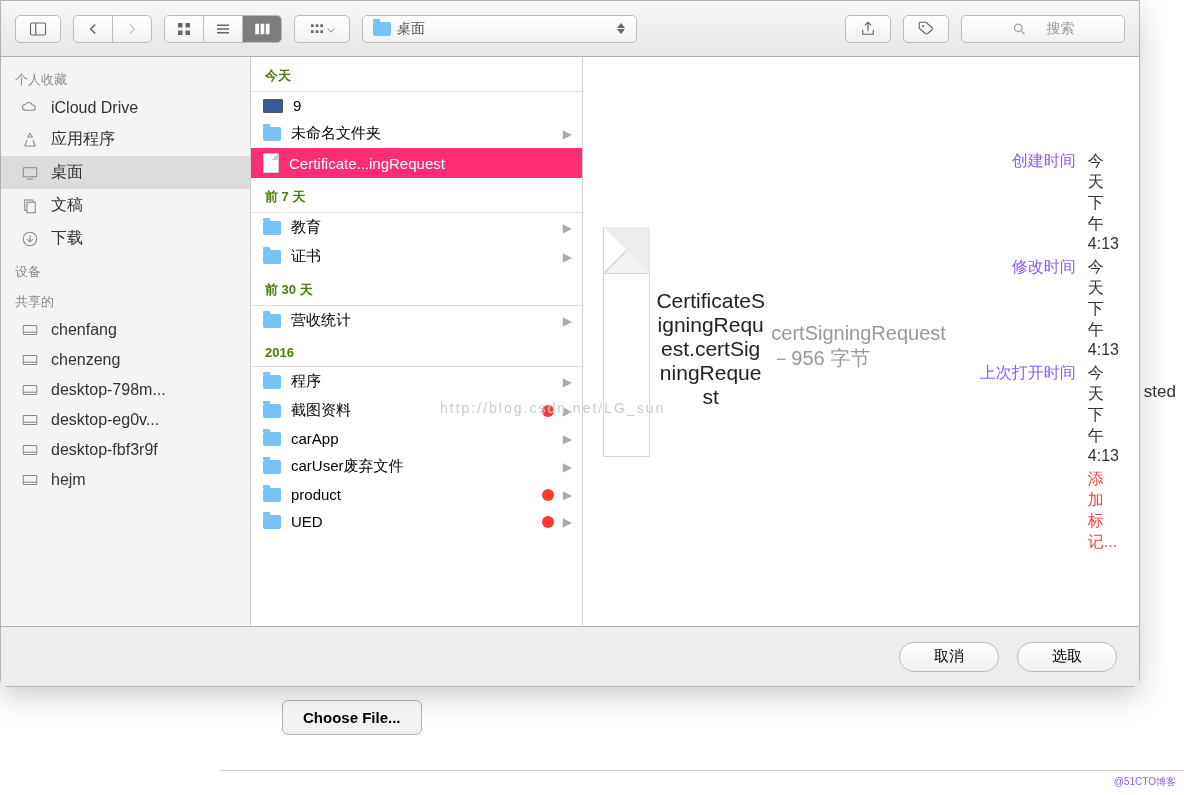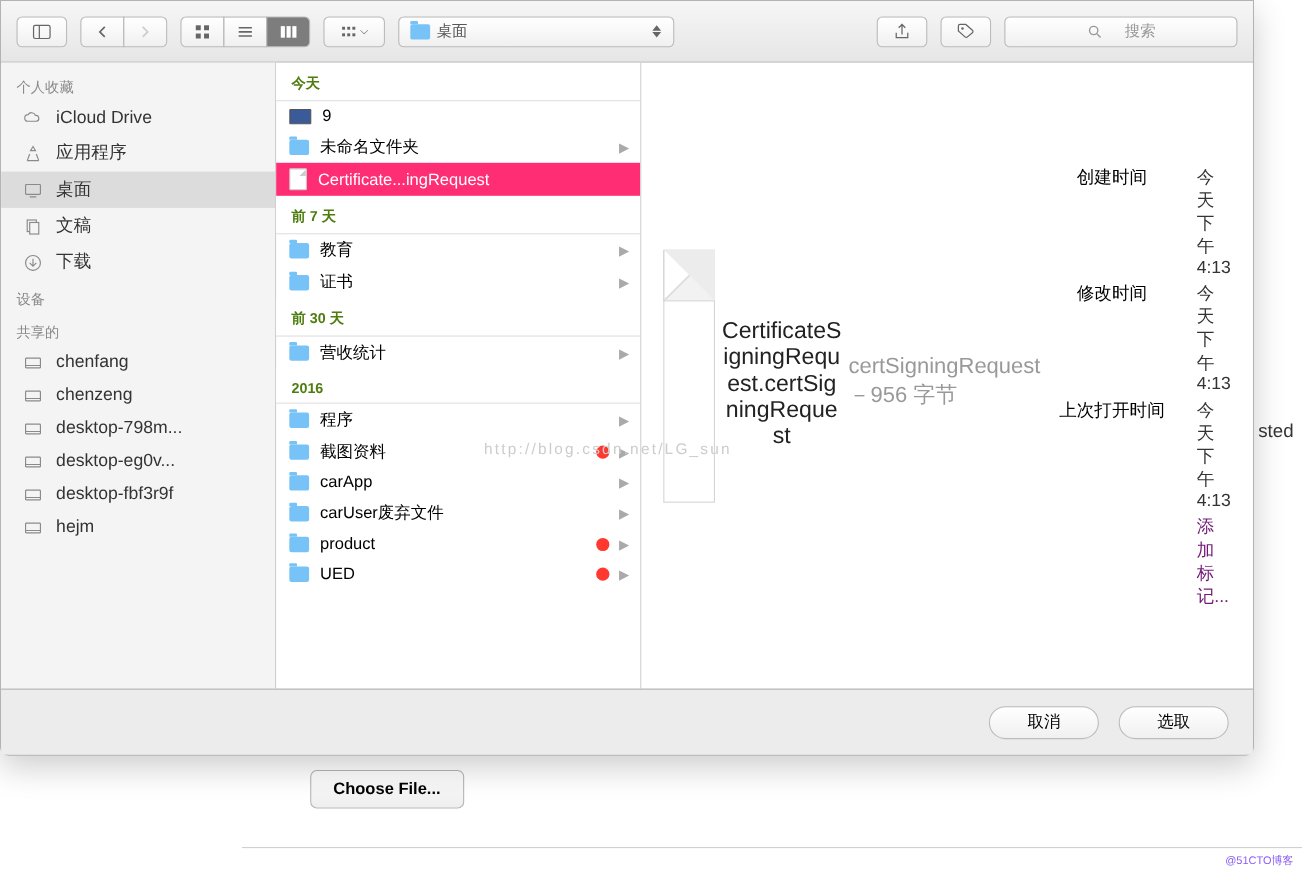--- a/index.html
+++ b/index.html
@@ -23,21 +23,21 @@
 
 .path-select { flex-grow: 1; max-width: 300px; display: flex; align-items: center; justify-content: center; gap: 6px; padding: 0 10px; }
 .folder-glyph { width: 18px; height: 14px; background: #77c3f7; border-radius: 2px; position: relative; }
 .folder-glyph::before { content: ""; position: absolute; top: -3px; left: 0; width: 7px; height: 3px; background: #77c3f7; border-radius: 1px 1px 0 0; }
 .up-down { width: 10px; display: flex; flex-direction: column; align-items: center; gap: 1px; margin-left: auto; }
 .tri-up, .tri-down { width: 0; height: 0; border-left: 4px solid transparent; border-right: 4px solid transparent; }
 .tri-up { border-bottom: 5px solid #666; }
 .tri-down { border-top: 5px solid #666; }
 
 .spacer { flex-grow: 1; }
-.search { width: 212px; padding: 0 10px; color: #999; display: flex; align-items: center; gap: 20px; }
+.search { width: 164px; padding: 0 10px; color: #999; display: flex; align-items: center; gap: 20px; }
 
 .main { flex: 1; display: flex; min-height: 0; background: #fff; }
 
 .sidebar { width: 250px; background: #f5f4f5; border-right: 1px solid #d0d0d0; overflow-y: auto; padding-top: 6px; }
 .sb-header { color: #8a8a8a; font-size: 13px; padding: 8px 14px 4px; }
 .sb-item { display: flex; align-items: center; gap: 10px; padding: 6px 18px; font-size: 16px; color: #333; cursor: default; }
 .sb-item.active { background: #dcdcdc; }
 .sb-icon { width: 22px; height: 18px; color: #8a8a8a; display: inline-flex; align-items: center; justify-content: center; }
 
 .files-col { width: 332px; border-right: 1px solid #d0d0d0; overflow-y: auto; }
@@ -50,23 +50,23 @@
 .file-glyph::after { content: ""; position: absolute; top: 0; right: 0; width: 6px; height: 6px; background: linear-gradient(135deg, transparent 50%, #ccc 50%); }
 .img-glyph { width: 20px; height: 14px; background: #3a5a9a; border: 1px solid #555; border-radius: 1px; }
 
 .preview { flex: 1; display: flex; flex-direction: row; align-items: center; padding: 30px 20px 10px; overflow: hidden; }
 .doc-preview { width: 180px; height: 230px; background: #fff; border: 1px solid #d5d5d5; position: relative; margin-bottom: 20px; }
 .doc-fold { position: absolute; top: 0; right: 0; width: 46px; height: 46px; background: linear-gradient(135deg, #fff 0%, #fff 48%, #d5d5d5 50%, #f2f2f2 52%, #f2f2f2 100%); border-bottom: 1px solid #d5d5d5; border-left: 1px solid #d5d5d5; }
 .doc-fold::before { content: ""; position: absolute; top: -1px; right: -1px; width: 47px; height: 47px; background: #ececec; clip-path: polygon(100% 0, 0 0, 100% 100%); }
 .pv-title { font-size: 21px; text-align: center; color: #222; margin-bottom: 6px; word-break: break-all; padding: 0 6px; }
 .pv-sub { color: #999; font-size: 20px; margin-bottom: 10px; }
 .pv-meta { display: grid; grid-template-columns: 130px auto; gap: 4px 12px; font-size: 16px; }
-.pv-meta .k { text-align: center; color: #000000; }
+.pv-meta .k { text-align: right; color: #8b5cf6; }
 .pv-meta .v { color: #333; }
-.pv-link { grid-column: 2; color: #701a75; cursor: pointer; }
+.pv-link { grid-column: 2; color: #ef4444; cursor: pointer; }
 
 .footer { height: 60px; border-top: 1px solid #b3b3b3; display: flex; align-items: center; justify-content: flex-end; padding: 0 22px; gap: 18px; background: #ececec; }
 .footer .btn { width: 100px; height: 30px; border: 1px solid #bcbcbc; border-radius: 15px; background: linear-gradient(#fff, #f0f0f0); font-size: 15px; }
 
 .watermark { position: absolute; left: 440px; top: 400px; color: #ccc; font-size: 14px; letter-spacing: 2px; pointer-events: none; }
 .corner-mark { position: absolute; right: 8px; bottom: 6px; color: #8b5cf6; font-size: 10px; }
 
 svg { width: 18px; height: 18px; }
 </style>
 </head>

